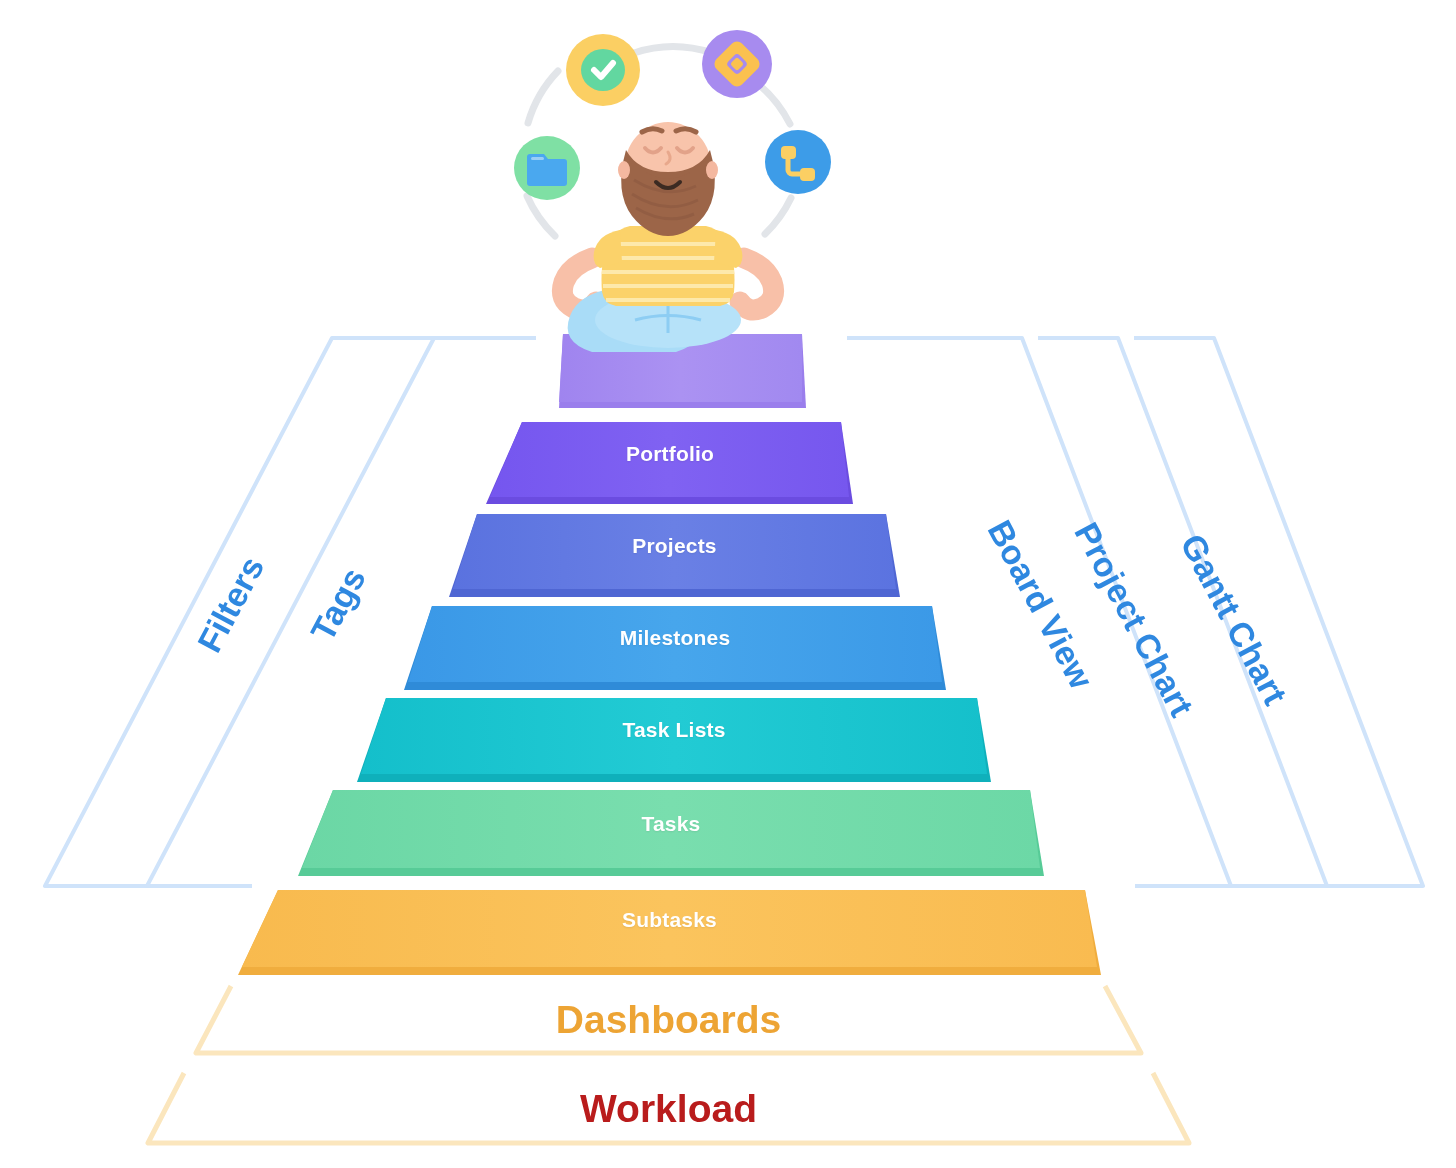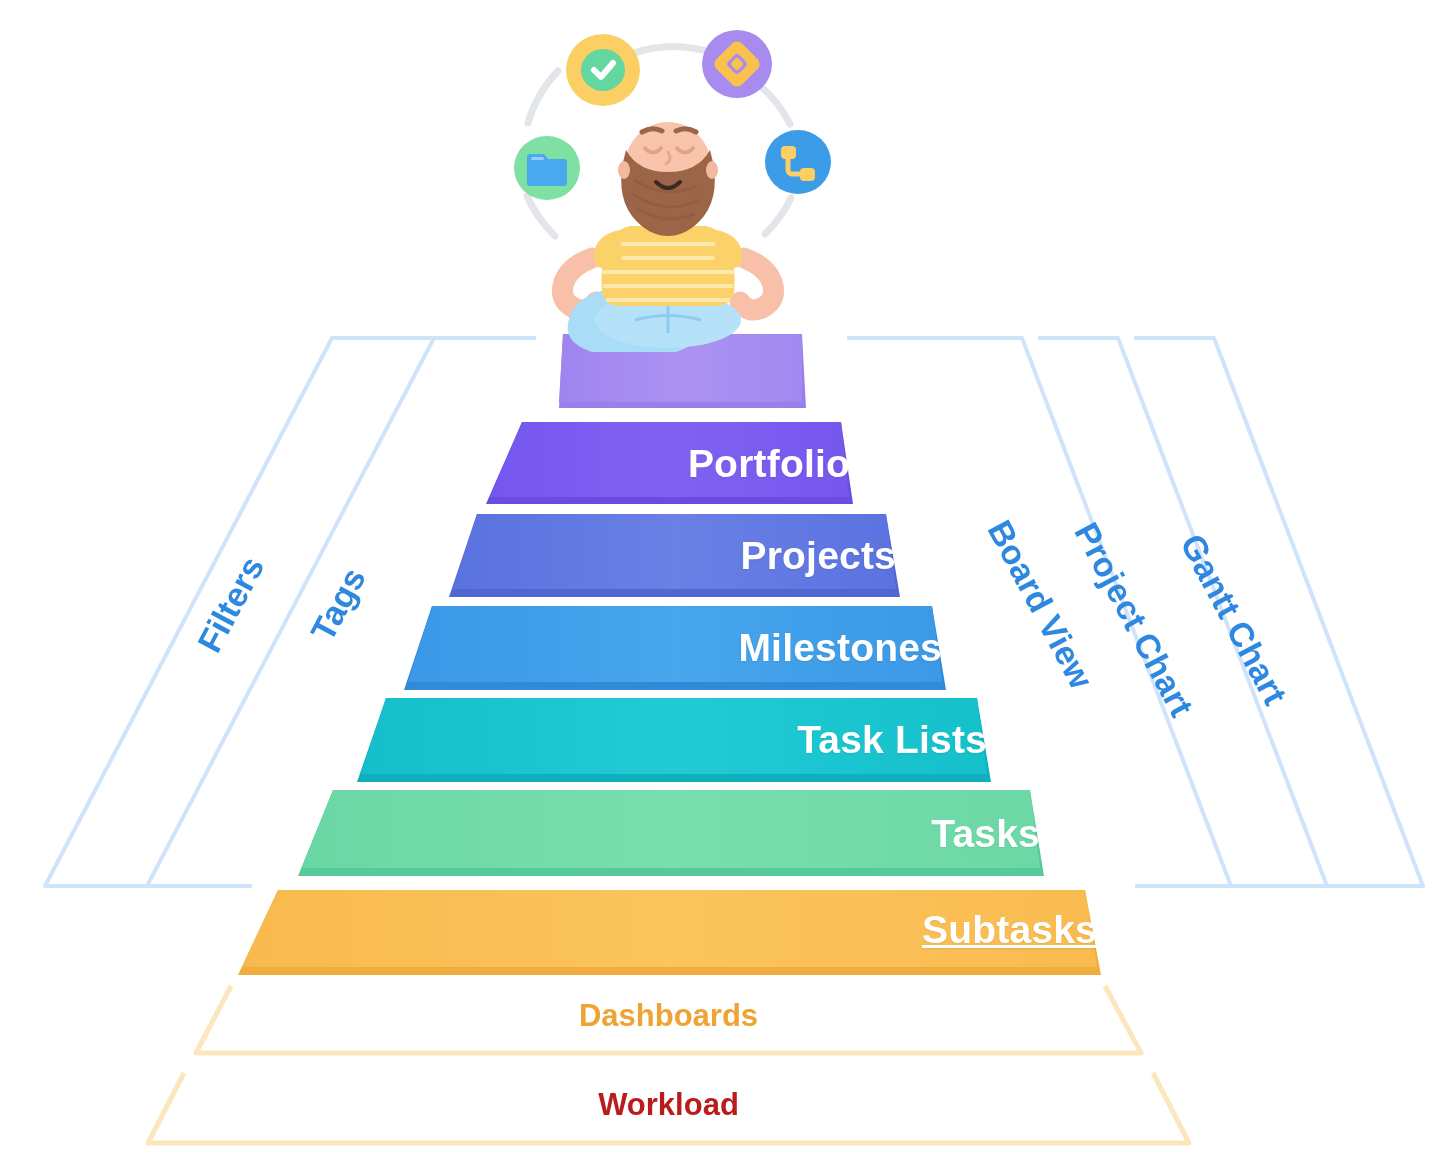--- a/index.html
+++ b/index.html
@@ -8,30 +8,30 @@
     background: #ffffff;
     font-family: "Liberation Sans", sans-serif;
     overflow: hidden;
   }
   #stage { position: relative; width: 1456px; height: 1168px; }
   #stage > svg { position: absolute; top: 0; left: 0; }
   .layer-label {
     position: absolute;
     color: #ffffff;
     font-weight: 700;
-    font-size: 39px;
+    font-size: 21px;
     letter-spacing: 0.2px;
     white-space: nowrap;
-    text-align: right;
+    text-align: center;
     text-shadow: 0 1px 2px rgba(0,0,0,0.08);
   }
   .band-label {
     position: absolute;
     font-weight: 700;
-    font-size: 31px;
+    font-size: 39px;
     white-space: nowrap;
     text-align: center;
   }
   .bracket-label {
     position: absolute;
     font-weight: 700;
     font-size: 34px;
     white-space: nowrap;
     transform-origin: 50% 50%;
   }
@@ -223,21 +223,21 @@
       <ellipse cx="624" cy="170" rx="6" ry="9" fill="#f4b8a0"></ellipse>
       <ellipse cx="712" cy="170" rx="6" ry="9" fill="#f4b8a0"></ellipse>
     </g>
   </svg>
 
   <div class="layer-label" style="left:490px; top:442px; width:360px;">Portfolio</div>
   <div class="layer-label" style="left:453px; top:534px; width:443px;">Projects</div>
   <div class="layer-label" style="left:408px; top:626px; width:534px;">Milestones</div>
   <div class="layer-label" style="left:302px; top:812px; width:738px;">Tasks</div>
   <div class="layer-label" style="left:361px; top:718px; width:626px;">Task Lists</div>
-  <div class="layer-label" style="left:242px; top:908px; width:855px;text-decoration:underline;">Subtasks</div>
+  <div class="layer-label" style="left:242px; top:908px; width:855px;">Subtasks</div>
 
   <div class="band-label" style="left:196px; top:998px; width:945px; color:#eda434;">Dashboards</div>
   <div class="band-label" style="left:148px; top:1087px; width:1041px; color:#b91c1c;">Workload</div>
 
   <div class="bracket-label" style="left:180px; top:585px; color:#2f88e0; transform:rotate(-62deg);">Filters</div>
   <div class="bracket-label" style="left:300px; top:585px; color:#2f88e0; transform:rotate(-62deg);">Tags</div>
 
   <div class="bracket-label" style="left:948px; top:585px; color:#2f88e0; transform:rotate(62deg);">Board View</div>
   <div class="bracket-label" style="left:1027px; top:600px; color:#2f88e0; transform:rotate(62deg);">Project Chart</div>
   <div class="bracket-label" style="left:1140px; top:600px; color:#2f88e0; transform:rotate(62deg);">Gantt Chart</div>

